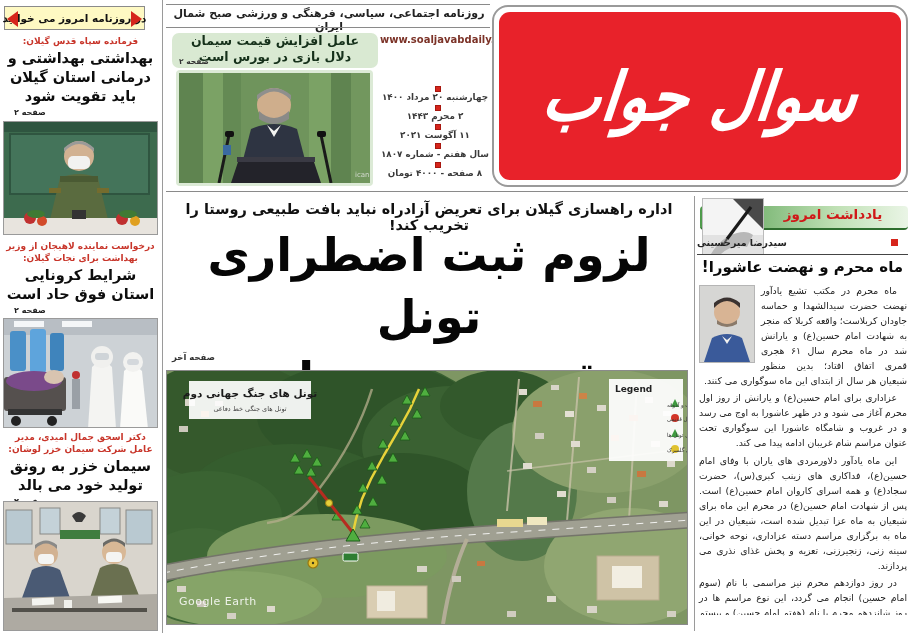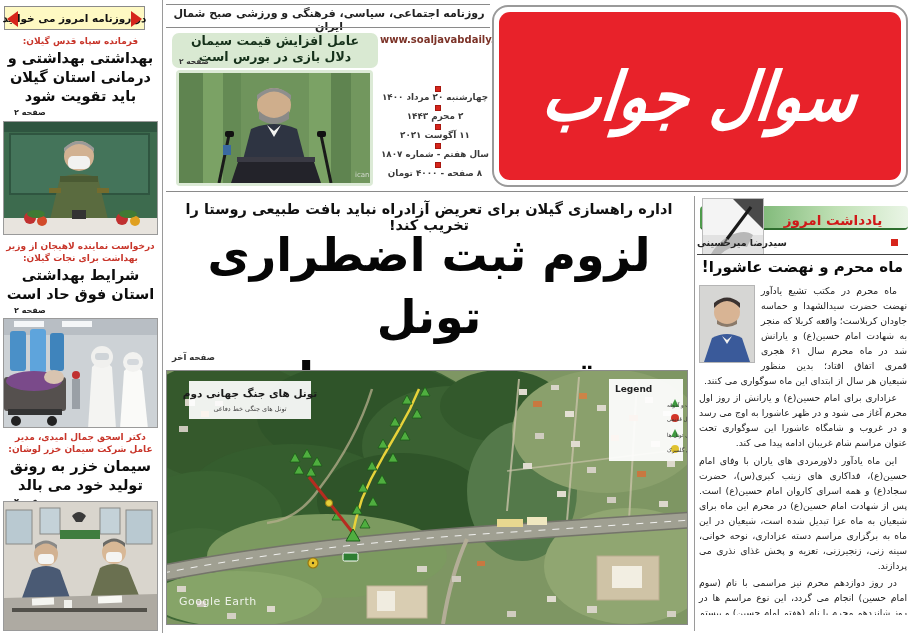--- a/index.html
+++ b/index.html
@@ -57,21 +57,21 @@
   
   .lead-kicker{left:170px;top:201px;width:518px;text-align:center;font-size:14.5px;font-weight:bold;color:#111;}
   .lead-head{left:168px;top:224px;width:522px;text-align:center;color:#060606;
     font-size:46px;font-weight:900;line-height:62px;letter-spacing:-1px;}
   .lead-pr{left:172px;top:352px;font-size:8.5px;font-weight:bold;color:#333;}
 
   
   .rc-banner{
     left:700px;top:206px;width:208px;height:24px;border-radius:4px;
     background:linear-gradient(to left,#eaf5e6 0%,#bfe0b4 35%,#4d9a4a 100%);
-    border-bottom:2px solid #2f6e2f;display:flex;align-items:flex-end;justify-content:center;position:absolute;
+    border-bottom:2px solid #2f6e2f;display:flex;align-items:flex-start;justify-content:center;position:absolute;
   }
   .rc-banner .txt{font-size:13.5px;font-weight:900;color:#d01818;padding-left:58px;}
   .hand-photo{left:702px;top:198px;width:62px;height:57px;border:1px solid #bbb;background:#fff;position:absolute;}
   .author{left:697px;top:237px;width:211px;text-align:right;padding-right:10px;display:flex;align-items:center;justify-content:space-between;}
   .author .sq{width:7px;height:7px;background:#d6251c;margin-left:5px;}
   .author .txt{font-size:9.5px;font-weight:bold;color:#222;}
   .rc-title{left:697px;top:258px;width:211px;text-align:center;font-size:15px;font-weight:900;color:#0a0a0a;}
   .rc-body{
     left:697px;top:283px;width:212px;height:332px;overflow:hidden;
     font-size:9.3px;line-height:1.62;color:#1b1b1b;text-align:justify;padding:0 2px;
@@ -119,21 +119,21 @@
       <circle cx="120" cy="97" r="6" fill="#c03030"></circle>
       <circle cx="133" cy="99" r="5" fill="#e0a020"></circle>
       <ellipse cx="34" cy="92" rx="9" ry="4" fill="#3f7a34"></ellipse>
       <ellipse cx="126" cy="92" rx="9" ry="4" fill="#3f7a34"></ellipse>
       <rect x="70" y="88" width="14" height="9" fill="#333"></rect>
     </svg>
   </div>
 
   <div class="abs story" style="top:240px;">
     <div class="kicker-red">درخواست نماینده لاهیجان از وزیر بهداشت برای نجات گیلان:</div>
-    <div class="lc-head">شرایط بهداشتی استان فوق حاد است</div>
+    <div class="lc-head">شرایط کرونایی استان فوق حاد است</div>
     <div class="pageref">صفحه ۲</div>
   </div>
 
   <div class="abs photo" style="left:3px;top:318px;width:155px;height:110px;">
     <svg width="155" height="110" viewBox="0 0 155 110">
       <rect width="155" height="110" fill="#cdd2d6"></rect>
       <rect x="0" y="0" width="155" height="16" fill="#b8bec4"></rect>
       <rect x="12" y="2" width="30" height="6" fill="#f4f6f8"></rect>
       <rect x="60" y="2" width="30" height="6" fill="#f4f6f8"></rect>
       <rect x="8" y="12" width="16" height="40" rx="3" fill="#4a90c8"></rect>

